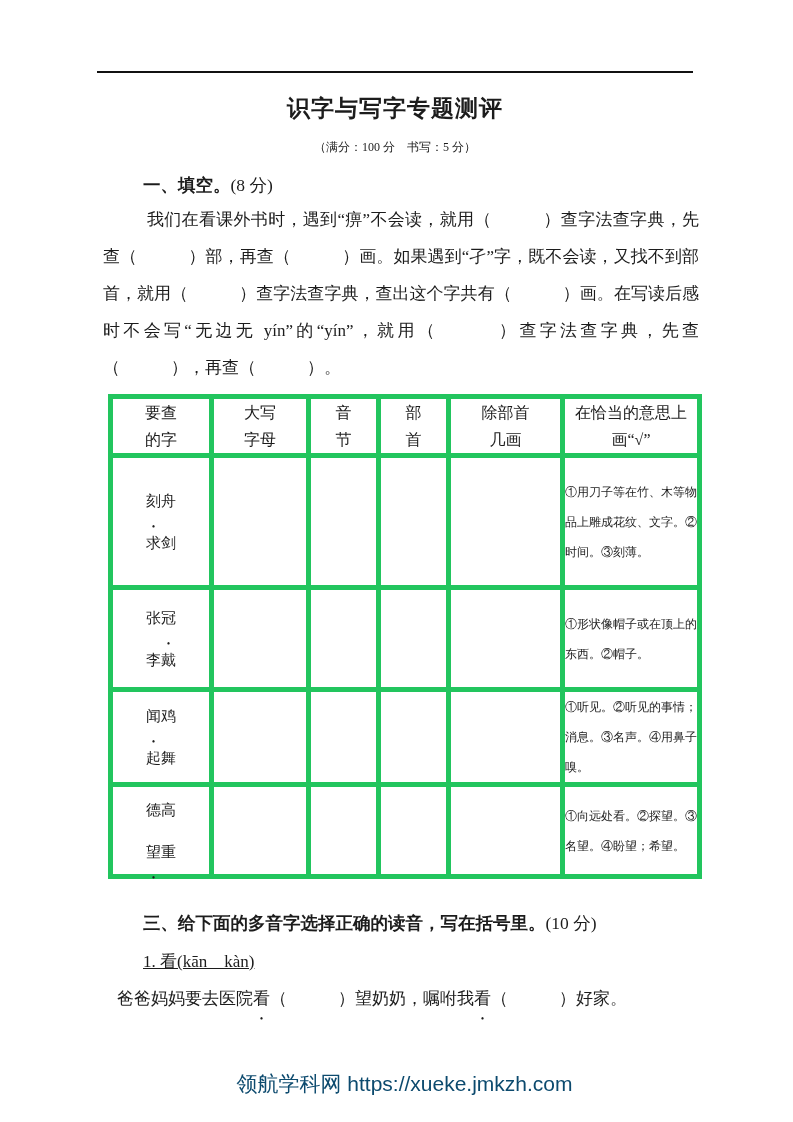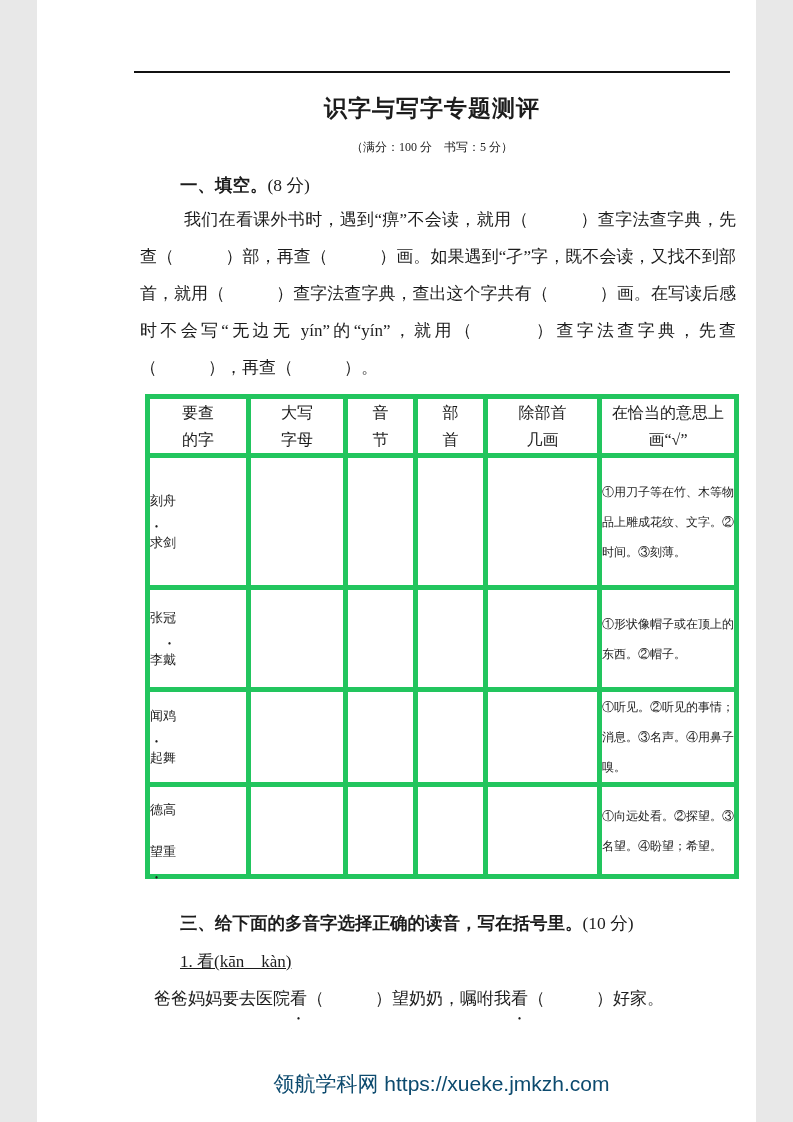--- a/index.html
+++ b/index.html
@@ -1,18 +1,18 @@
 <!DOCTYPE html>
 <html><head>
 <meta charset="utf-8">
 <style>
   html,body { margin:0; padding:0; background:#e8e8e8; }
   .page {
     position:relative;
-    width:719px; height:1122px;
+    width:793px; height:1122px;
     margin:0 auto;
     background:#ffffff;
     font-family:"Liberation Serif","DejaVu Serif",serif;
     color:#1c1c1c;
     overflow:hidden;
   }
   .content { position:absolute; left:97px; top:0; width:596px; }
   .top-rule { margin-top:71px; border-top:2px solid #111; height:0; }
   .title {
     margin:20px 0 0 0;
@@ -55,21 +55,21 @@
     font-weight:400;
   }
   col.c1{width:101px} col.c2{width:97px} col.c3{width:70px}
   col.c4{width:70px} col.c5{width:114px} col.c6{width:137px}
   thead tr { height:58px; }
   tbody tr:nth-child(1){ height:132px; }
   tbody tr:nth-child(2){ height:102px; }
   tbody tr:nth-child(3){ height:88px; }
   tbody tr:nth-child(4){ height:92px; }
   th .hline { text-align:center; font-size:16px; line-height:27px; }
-  td.word-cell { text-align:left; vertical-align:middle; font-size:13px; }
+  td.word-cell { text-align:center; vertical-align:middle; font-size:15px; }
   td.word-cell div { line-height:42px; }
   td.meaning-cell {
     vertical-align:middle;
     font-size:12px; line-height:30px;
     padding:2px 2px 2px 5px;
     text-align:left;
   }
   .emph { position:relative; display:inline-block; }
   .emph::after {
     content:"•";

